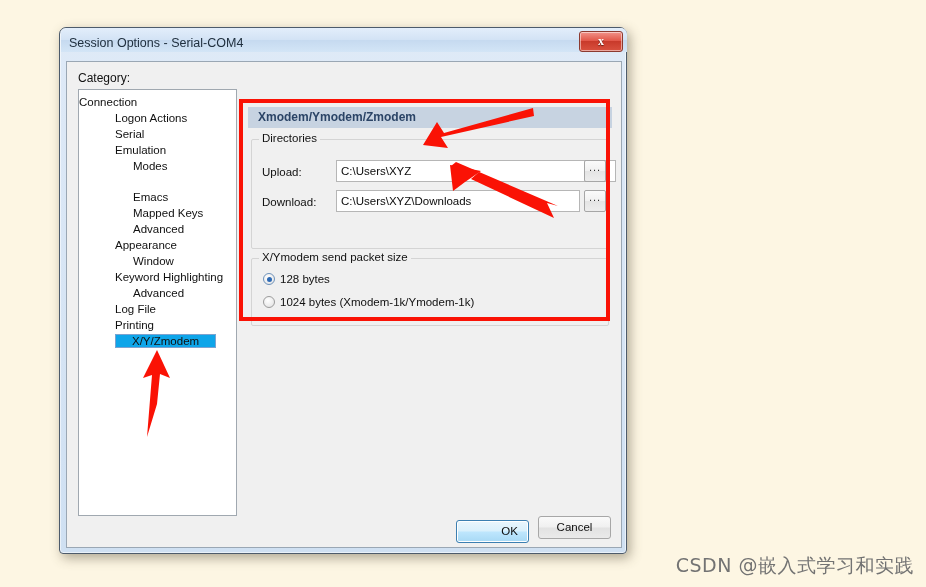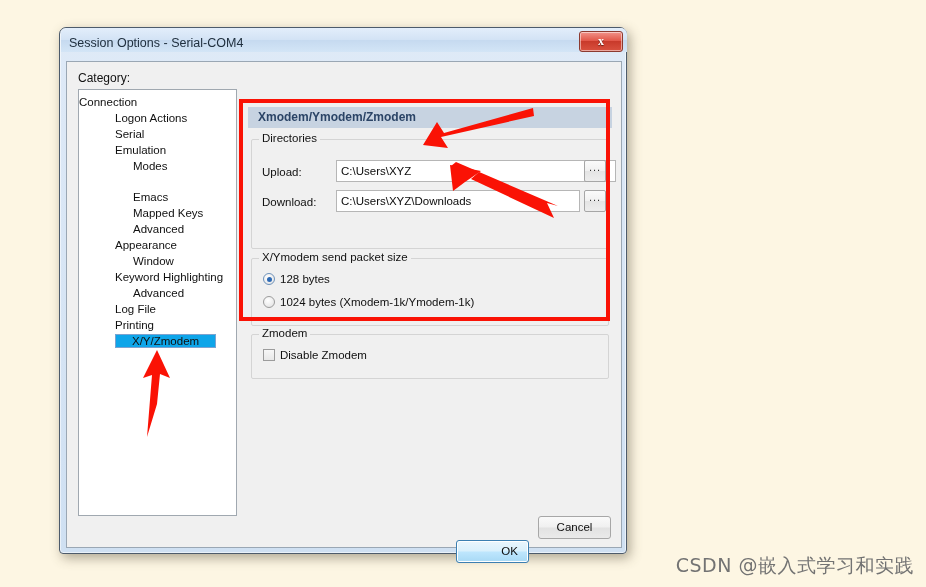--- a/index.html
+++ b/index.html
@@ -244,21 +244,21 @@
     font-size: 11.5px;
     line-height: 21px;
     text-align: center;
     color: #0c0c0c;
     cursor: pointer;
     background: linear-gradient(to bottom, #fafafa 0%, #f0f0f0 48%, #e2e2e2 52%, #eaeaea 100%);
     border: 1px solid #a7a7a7;
   }
   #btn-ok {
     left: 389px;
-    top: 478px;
+    top: 458px;
     border: 1px solid #3c7fb1;
     background: linear-gradient(to bottom, #eaf6fd 0%, #d9f0fc 48%, #bee6fd 52%, #a7d9f5 100%);
     box-shadow: 0 0 0 1px #ffffff inset;
     padding-left: 34px;
   }
   #btn-cancel { left: 471px; top: 454px; }
 
   
   #redbox {
     position: absolute;
@@ -342,27 +342,20 @@
 
       <div class="radio-row" style="left:11px; top:14px;">
         <span class="radio-dot on"></span><span>128 bytes</span>
       </div>
 
       <div class="radio-row" style="left:11px; top:37px;">
         <span class="radio-dot"></span><span>1024 bytes  (Xmodem-1k/Ymodem-1k)</span>
       </div>
     </div>
 
-    <div class="groupbox" id="gb-zmodem">
-      <div class="gb-title">Zmodem</div>
-
-      <div class="check-row" style="left:11px; top:14px;">
-        <span class="check-box"></span><span>Disable Zmodem</span>
-      </div>
-    </div>
 
     <div class="dlg-btn" id="btn-ok">OK</div>
     <div class="dlg-btn" id="btn-cancel">Cancel</div>
 
   </div>
 </div>
 
 <div id="redbox" style="border-color: rgb(250, 18, 5);"></div>
 
 <svg class="arrow-svg" style="left:410px; top:104px;" width="125" height="48">

